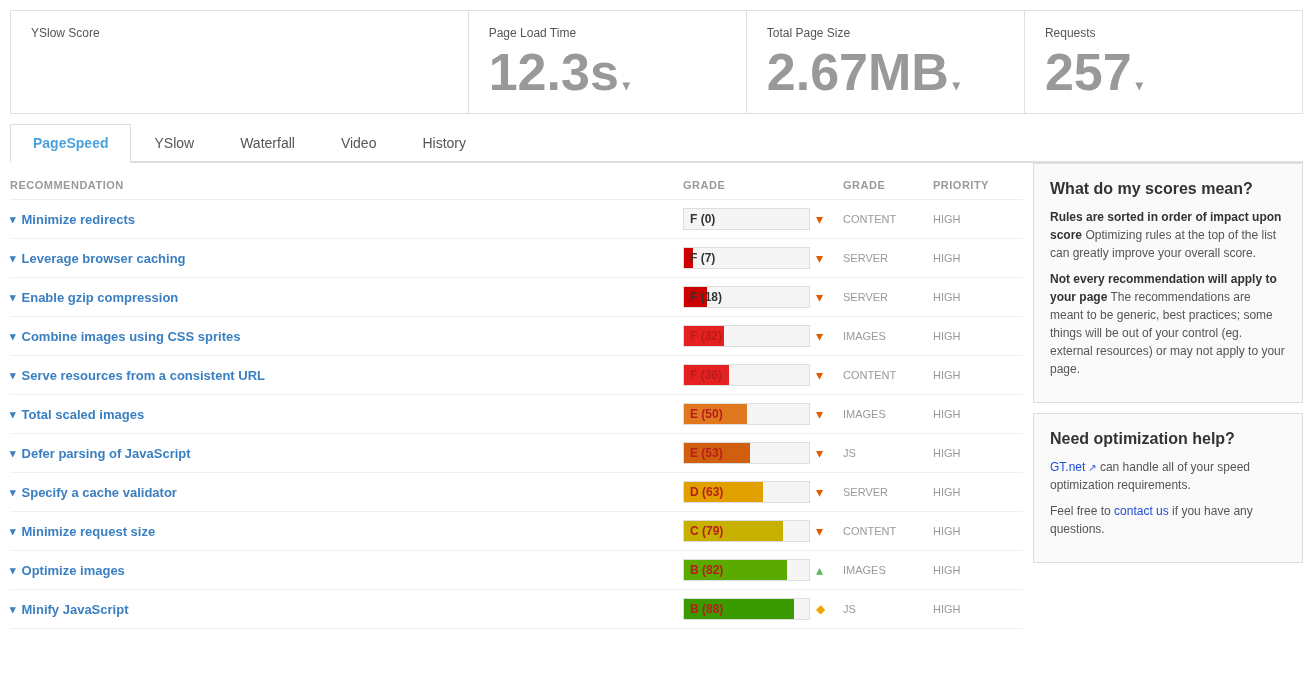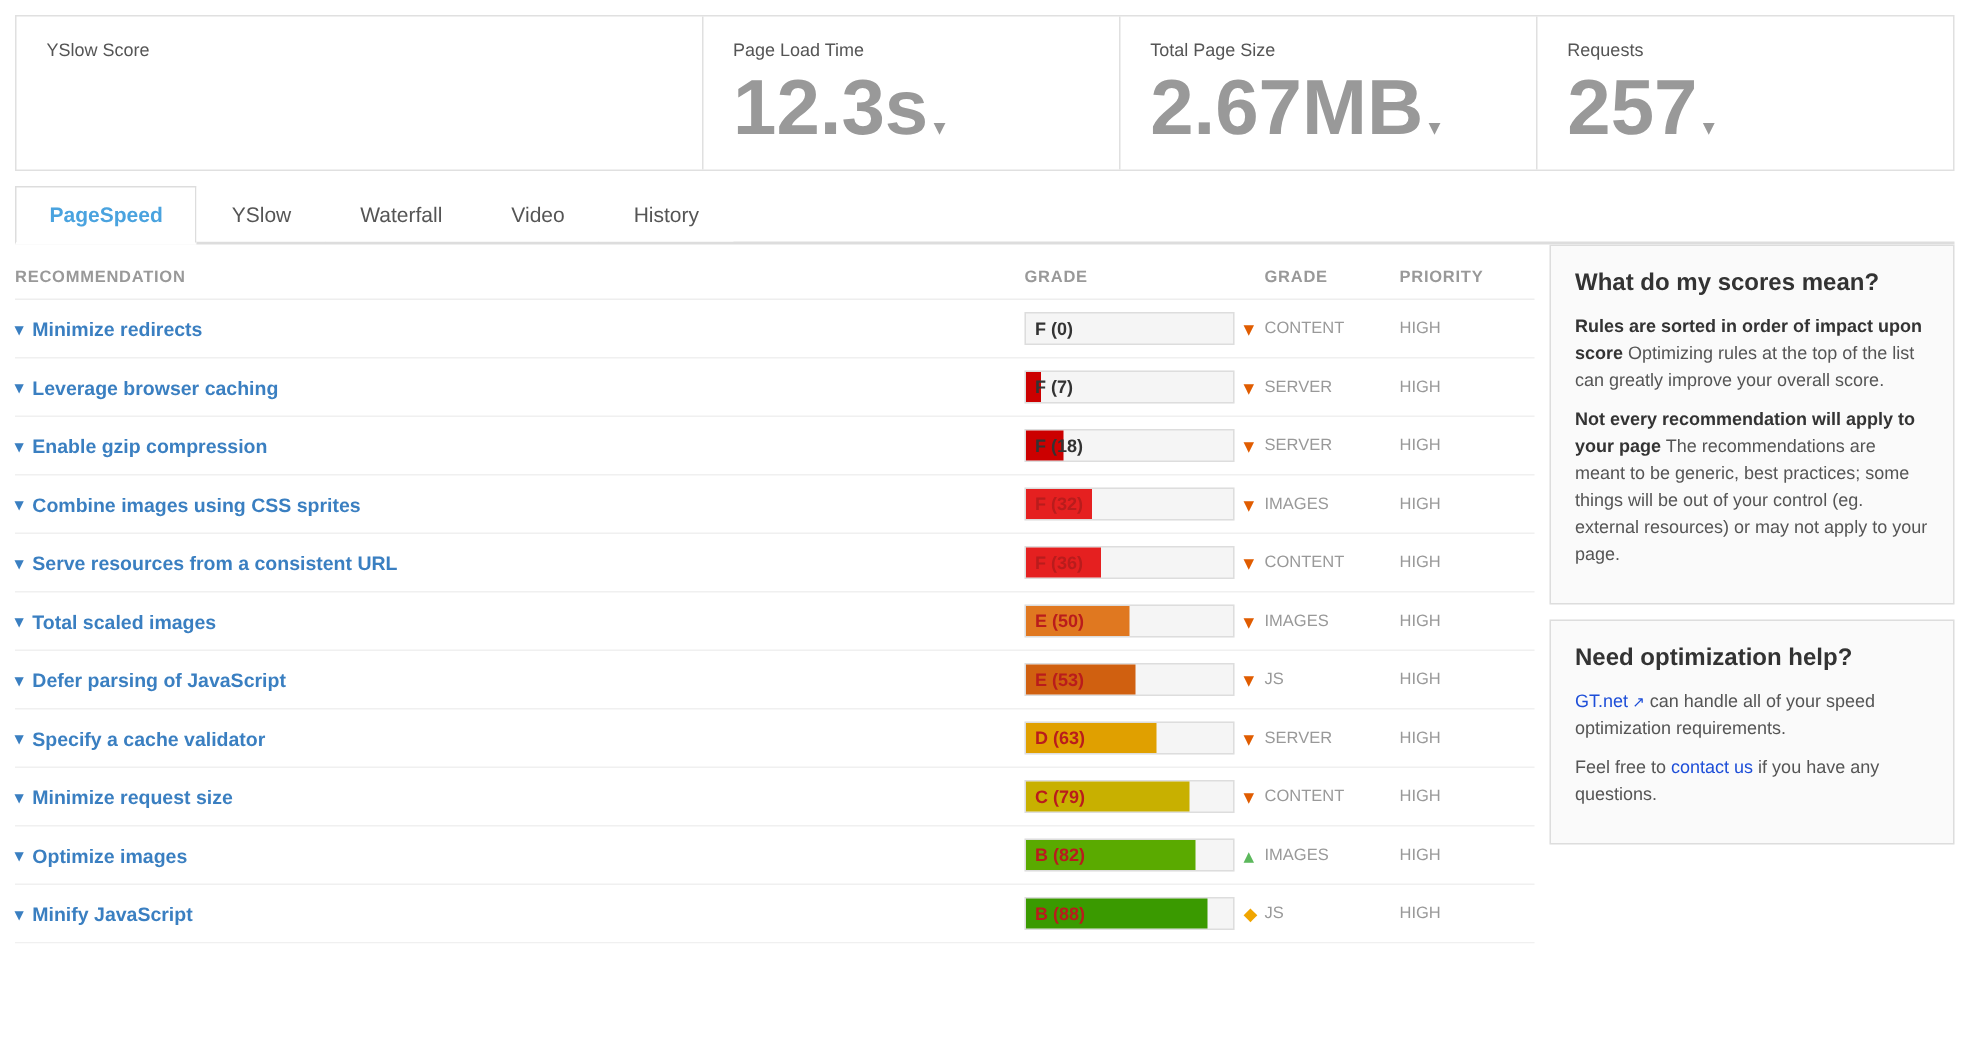--- a/index.html
+++ b/index.html
@@ -107,21 +107,21 @@
       font-size: 11px;
     }
 
     .grade-bar-wrap {
       display: flex;
       align-items: center;
       gap: 6px;
     }
     .grade-bar-container {
       position: relative;
-      width: 140px;
+      width: 127px;
       height: 22px;
       background: #f5f5f5;
       border: 1px solid #ddd;
       display: flex;
       align-items: center;
     }
     .grade-bar-fill {
       height: 100%;
       position: absolute;
       left: 0; top: 0;

